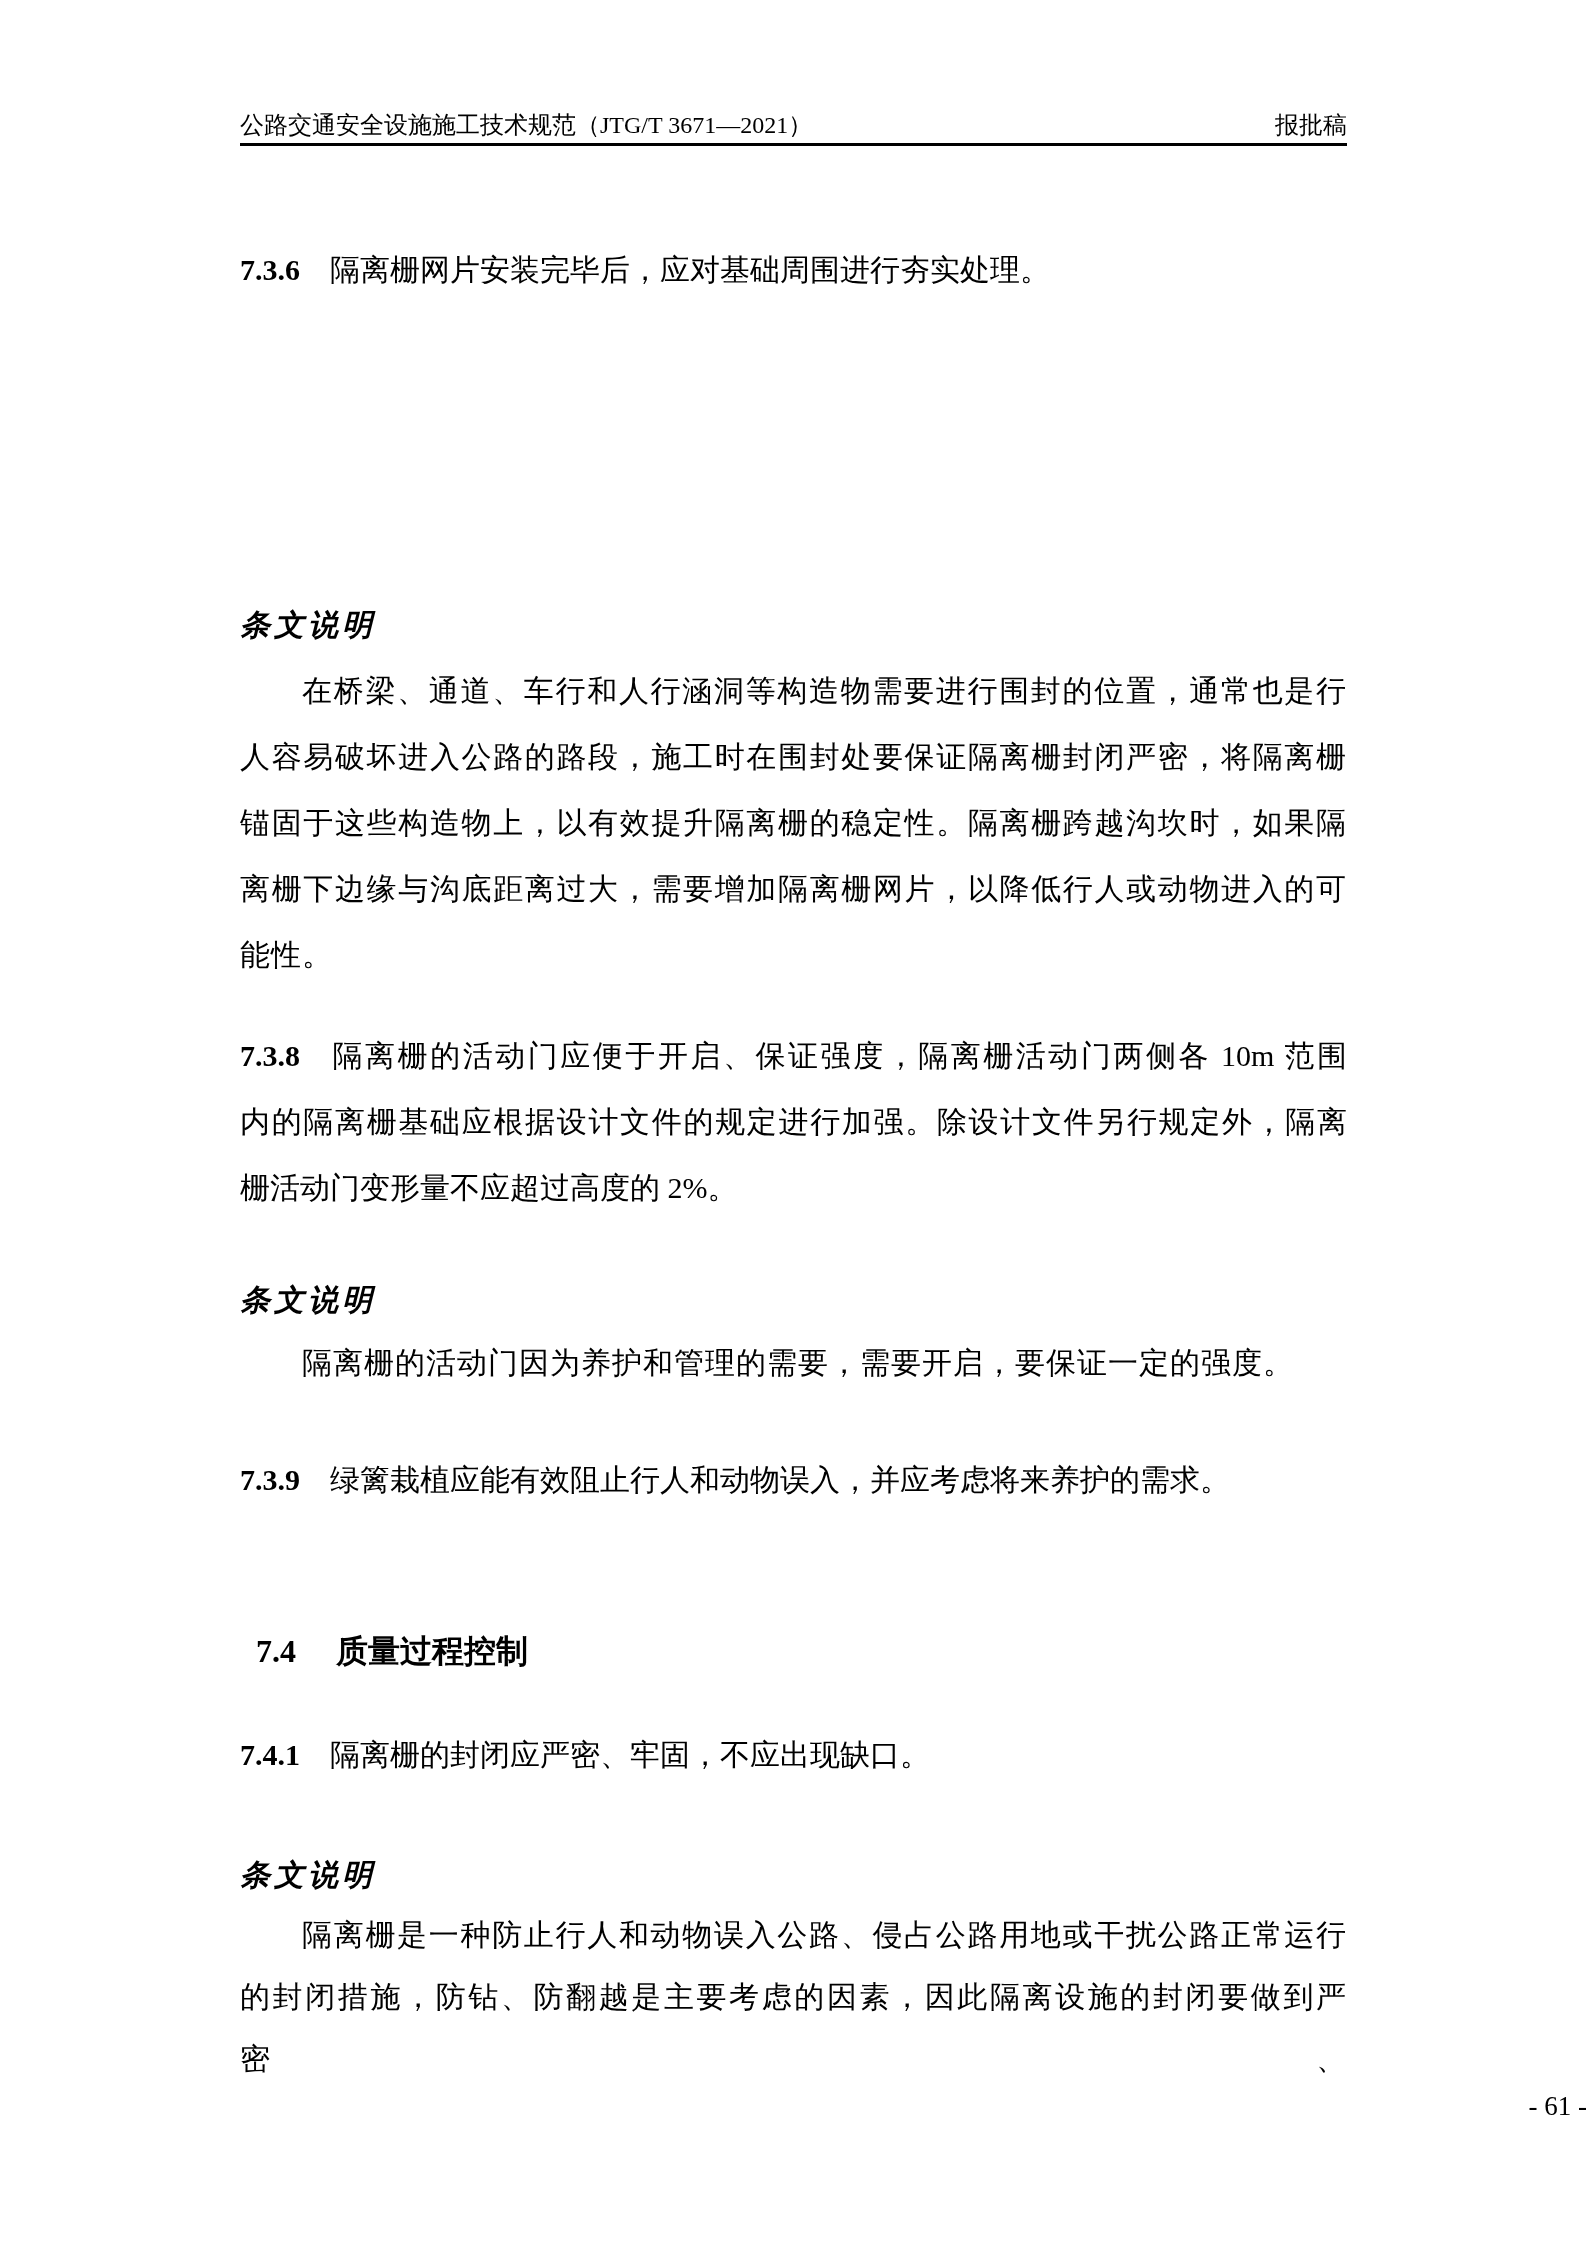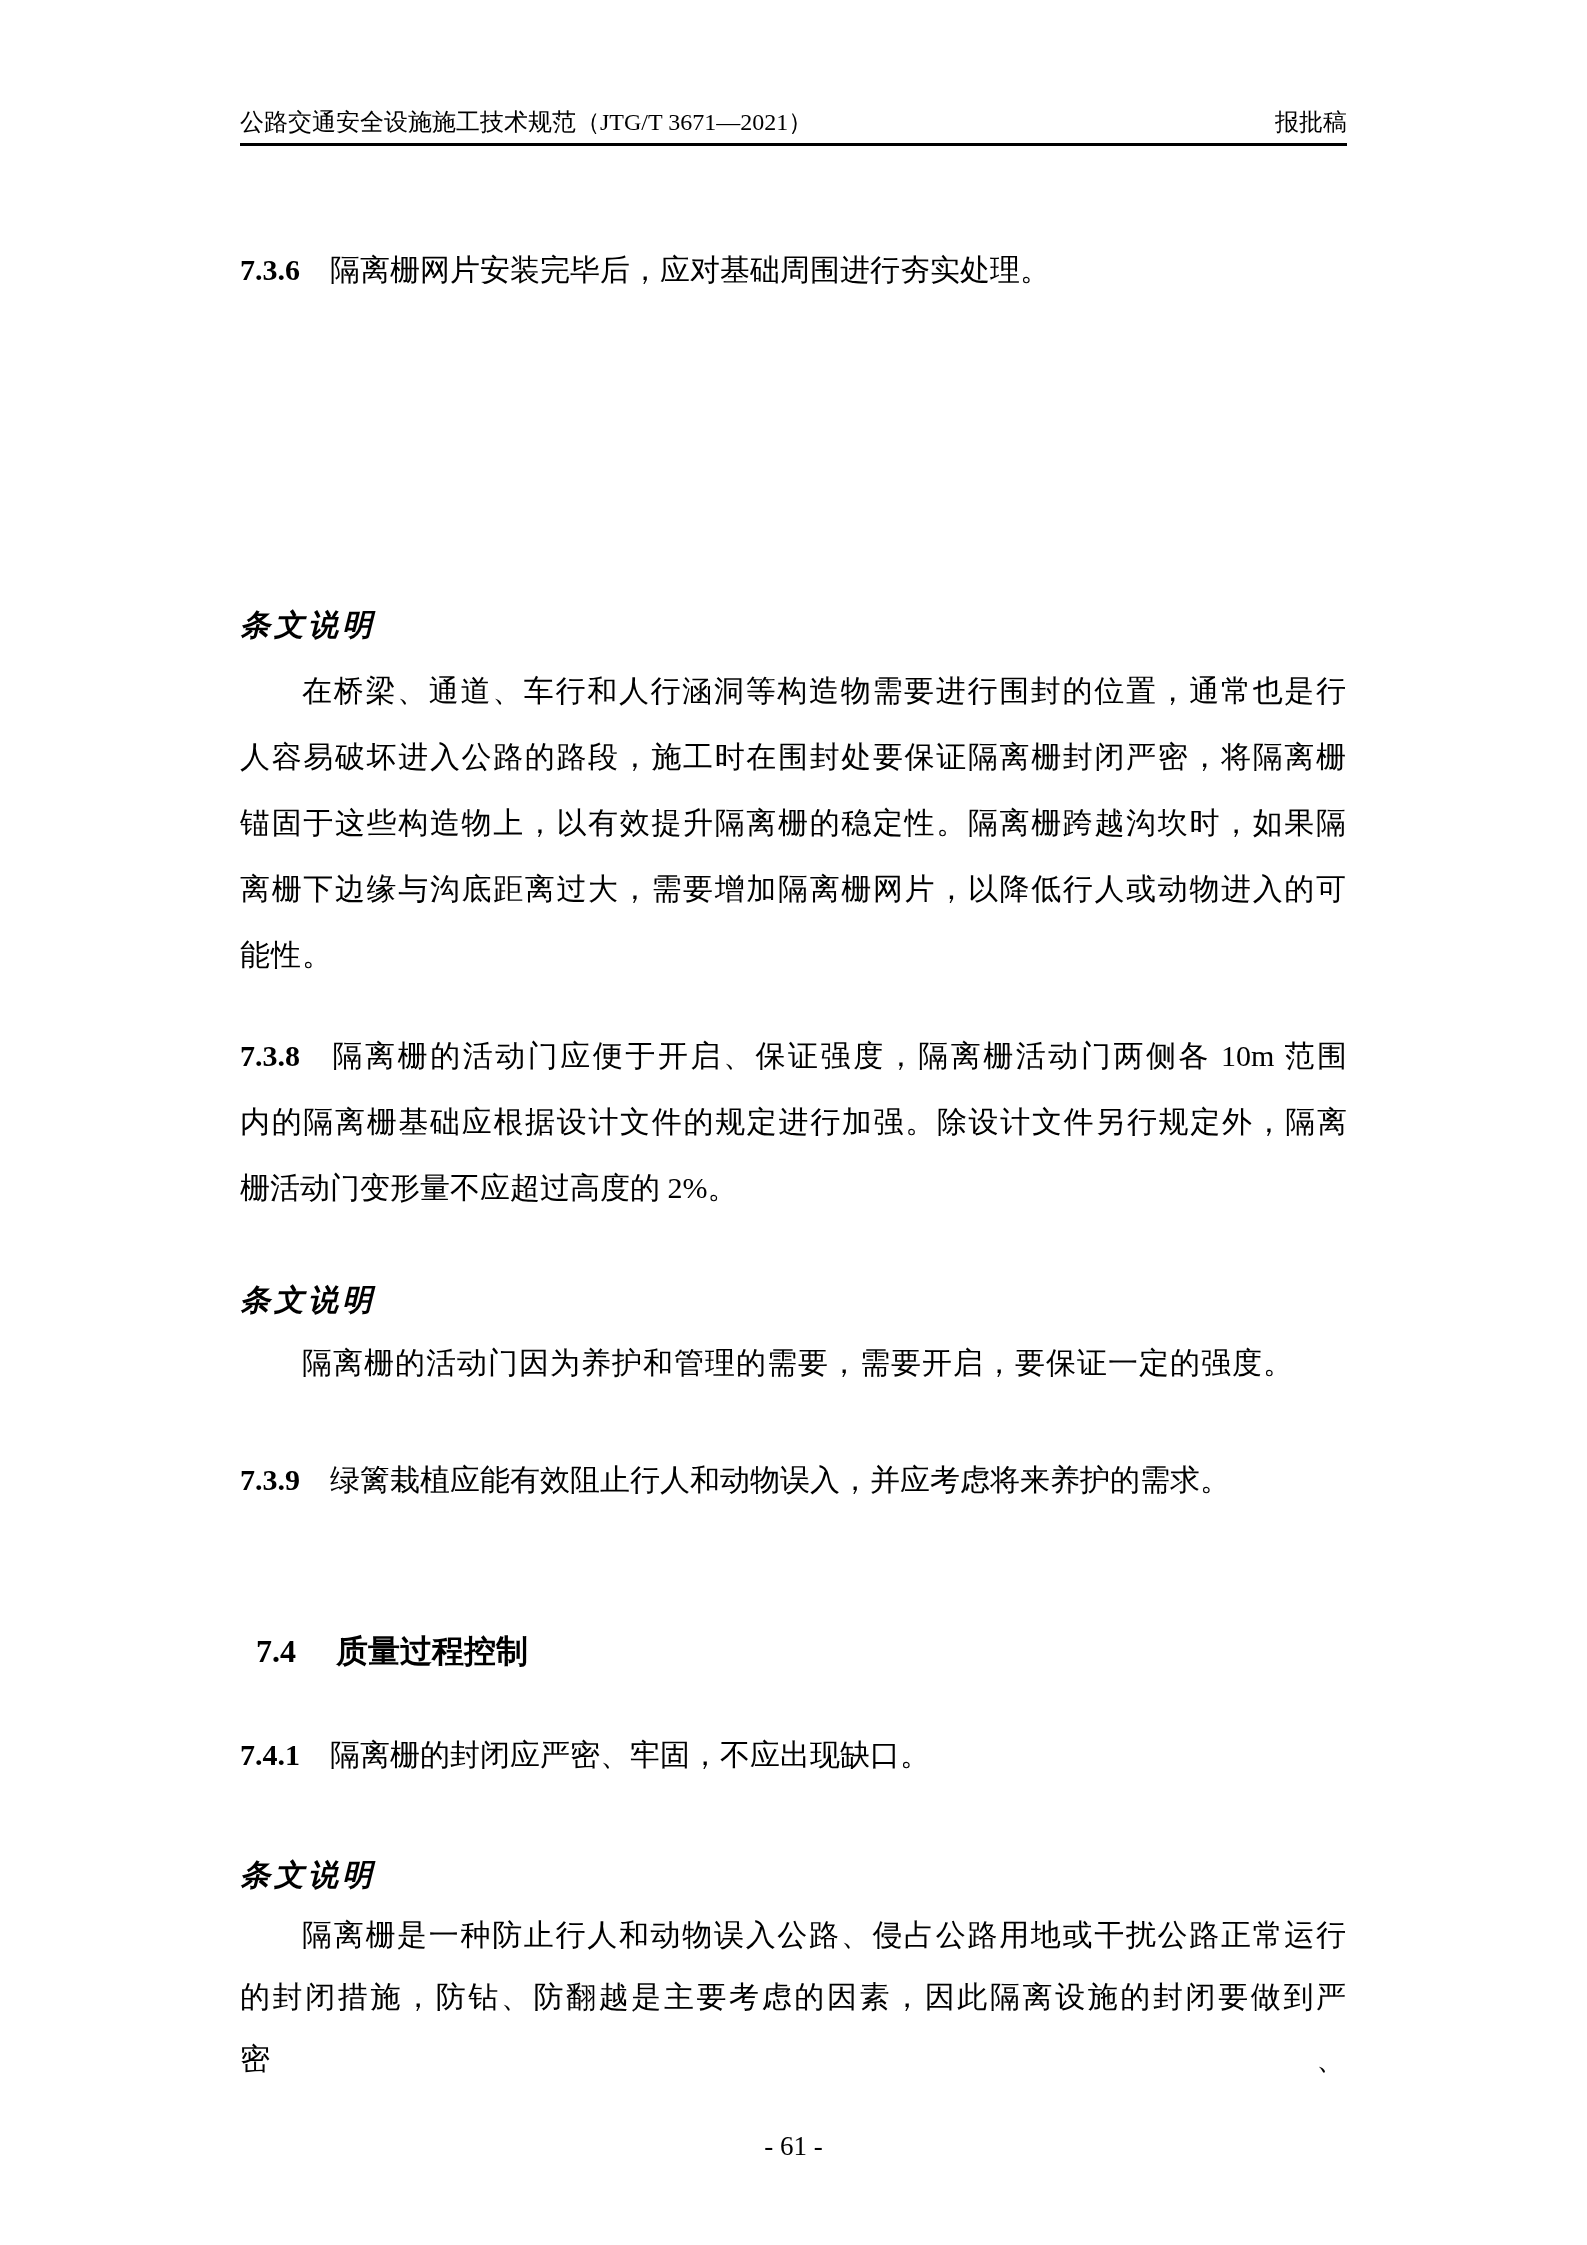--- a/index.html
+++ b/index.html
@@ -10,22 +10,22 @@
     color:#000000;
     font-family:"Liberation Serif","DejaVu Serif",serif;
     overflow:hidden;
   }
   
   .header{
     position:absolute;
     left:240px;top:100px;
     width:1107px;height:46px;
     border-bottom:3px solid #000000;
-    display:flex;justify-content:space-between;align-items:center;
-    box-sizing:border-box;
+    display:flex;justify-content:space-between;align-items:flex-end;
+    padding-bottom:5px;box-sizing:border-box;
     font-size:24px;line-height:26px;
   }
   
   .block{
     position:absolute;
     left:240px;width:1107px;
     font-size:30px;line-height:66px;
   }
   .line{min-height:66px;}
   .just{text-align:justify;text-align-last:justify;}
@@ -36,21 +36,21 @@
   .kai .line{letter-spacing:1px;}
   .indent{text-indent:62px;}
   .notes-h{font-weight:bold;font-style:italic;letter-spacing:4px;line-height:66px;}
   
   .sec-h{font-size:32px;line-height:44px;font-weight:bold;margin-left:16px;}
   .sec-title{font-family:"Liberation Sans","DejaVu Sans",sans-serif;}
   .sec-gap{display:inline-block;width:40px;}
   
   .pagenum{
     position:absolute;left:0;top:2089px;width:100%;
-    text-align:center;font-size:27px;line-height:34px;margin-top:40px;
+    text-align:right;font-size:27px;line-height:34px;
   }
 </style>
 </head>
 <body>
 
 <div class="page">
 
   <div class="header">
     <span>公路交通安全设施施工技术规范（JTG/T 3671—2021）</span>
     <span>报批稿</span>

